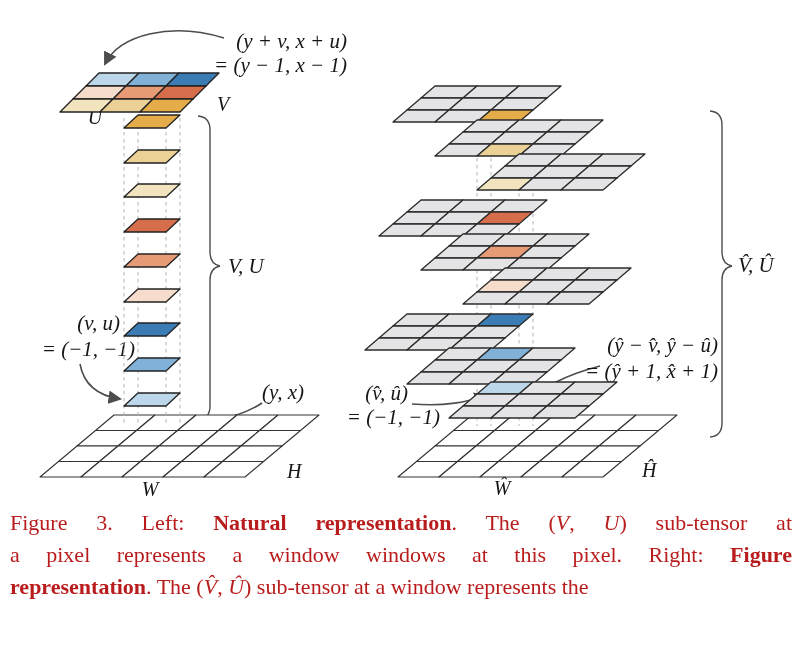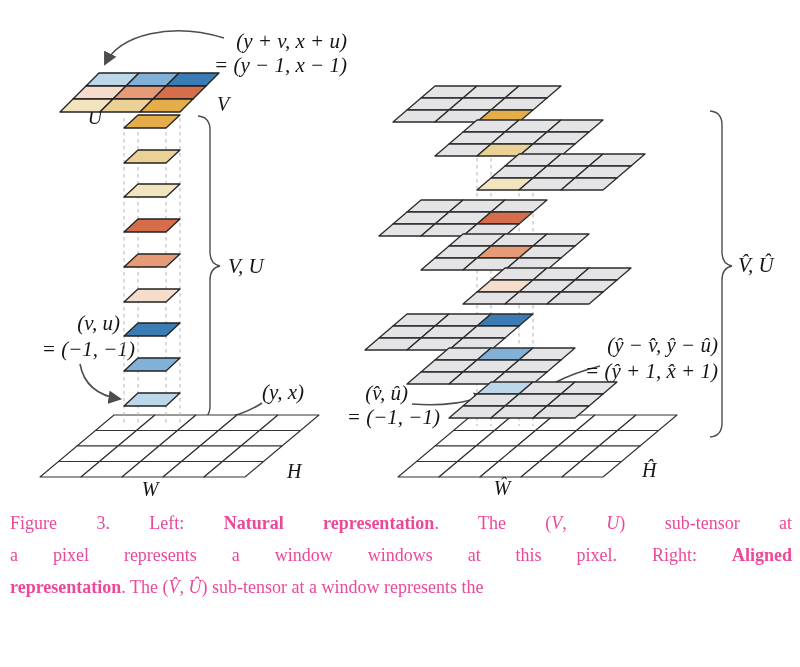--- a/index.html
+++ b/index.html
@@ -1,19 +1,19 @@
 <!DOCTYPE html>
 <html><head>
 <meta charset="utf-8">
 <style>
   html,body{margin:0;padding:0;background:#fff;}
   .page{position:relative;width:800px;height:667px;background:#ffffff;overflow:hidden;
         font-family:"Liberation Serif",serif;}
   #figure-svg{position:absolute;left:0;top:0;}
-  .caption{position:absolute;left:10px;right:8px;top:507px;font-size:18px;line-height:32.2px;color:#ec4899;}
+  .caption{position:absolute;left:10px;right:8px;top:507px;font-size:22px;line-height:32.2px;color:#b91c1c;}
   .cap-line{text-align:justify;text-align-last:justify;white-space:nowrap;}
   .cap-line:last-child{text-align:justify;text-align-last:auto;}
   .cap-b{font-weight:bold;}
   .cap-i{font-style:italic;}
   svg text{font-family:"Liberation Serif",serif;font-style:italic;fill:#151515;}
 </style>
 </head>
 <body>
 
 <div class="page">
@@ -226,16 +226,16 @@
           <path d="M505 406 l42 0 l14 -12 l-42 0 Z" fill="#e4e4e6" stroke="#2b2b2b" stroke-width="1.3" stroke-linejoin="round"></path>
           <path d="M547 406 l42 0 l14 -12 l-42 0 Z" fill="#e4e4e6" stroke="#2b2b2b" stroke-width="1.3" stroke-linejoin="round"></path>
           <path d="M449 418 l42 0 l14 -12 l-42 0 Z" fill="#e4e4e6" stroke="#2b2b2b" stroke-width="1.3" stroke-linejoin="round"></path>
           <path d="M491 418 l42 0 l14 -12 l-42 0 Z" fill="#e4e4e6" stroke="#2b2b2b" stroke-width="1.3" stroke-linejoin="round"></path>
           <path d="M533 418 l42 0 l14 -12 l-42 0 Z" fill="#e4e4e6" stroke="#2b2b2b" stroke-width="1.3" stroke-linejoin="round"></path>
         </g>
       </g>
   </svg>
   <div class="caption" id="caption">
       <div class="cap-line"><span class="">Figure 3. Left: </span><span class="cap-b">Natural representation</span><span class="">. The (</span><span class="cap-i">V</span><span class="">, </span><span class="cap-i">U</span><span class="">) sub-tensor at</span></div>
-      <div class="cap-line"><span class="">a pixel represents a window windows at this pixel. Right: </span><span class="cap-b">Aligned</span></div>
+      <div class="cap-line"><span class="">a pixel represents a window windows at this pixel. Right: </span><span class="cap-b">Figure</span></div>
       <div class="cap-line"><span class="cap-b">representation</span><span class="">. The (</span><span class="cap-i">V̂</span><span class="">, </span><span class="cap-i">Û</span><span class="">) sub-tensor at a window represents the</span></div>
     </div>
 </div>
 
 </body></html>

